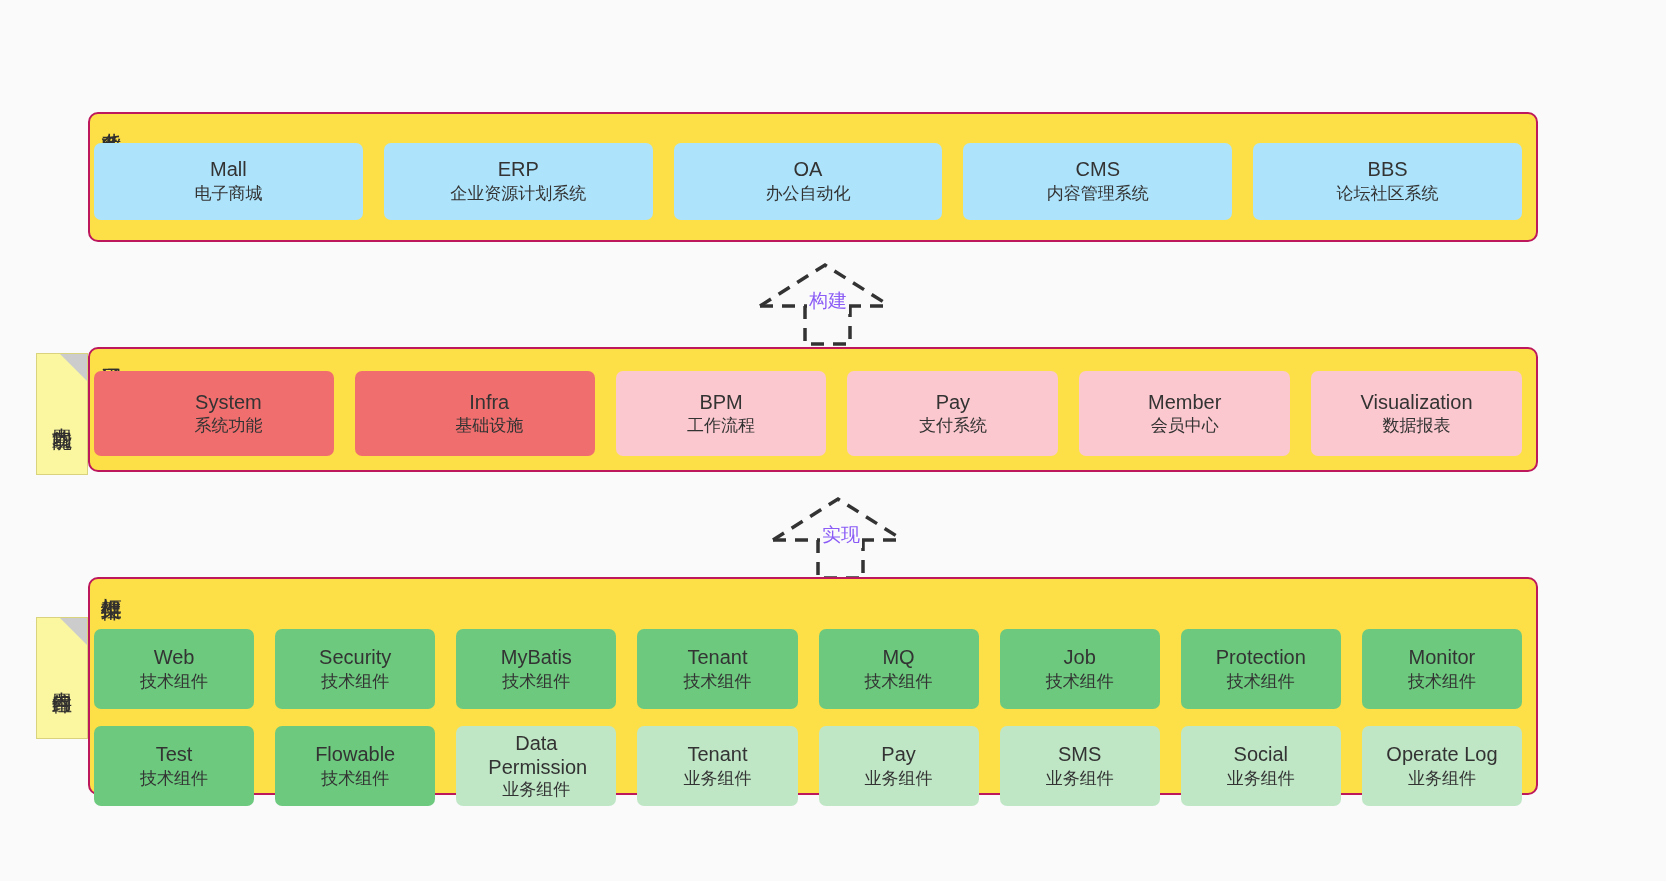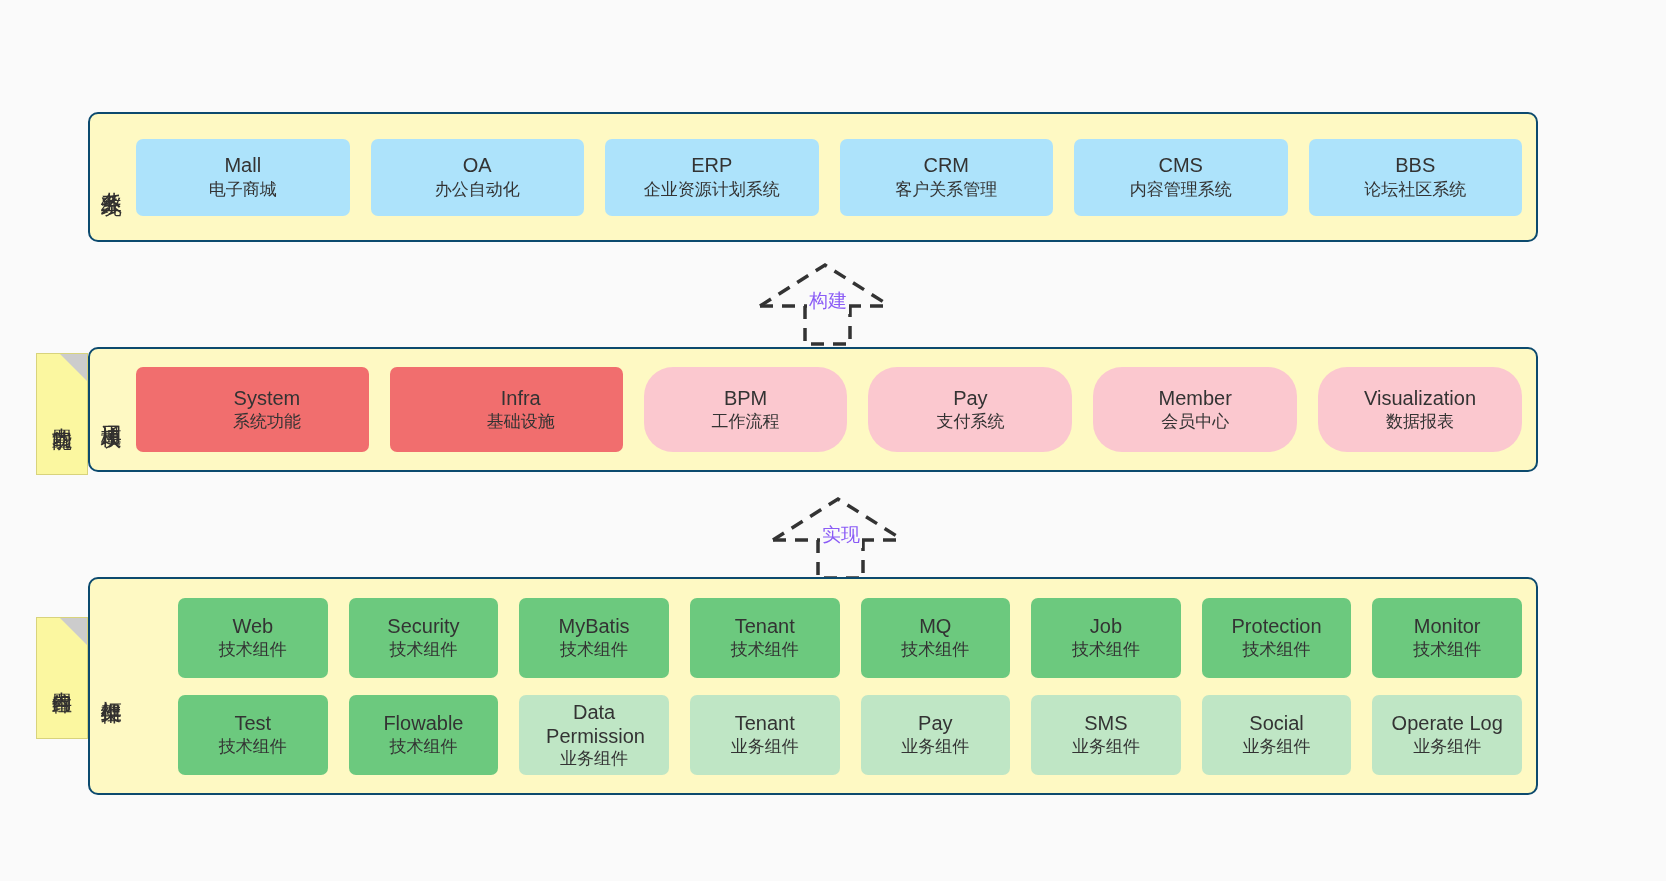--- a/index.html
+++ b/index.html
@@ -18,25 +18,26 @@
 
   #canvas {
     position: absolute;
     inset: 0;
   }
 
   
   .layer {
     position: absolute;
     box-sizing: border-box;
-    background: #fef9c3;
-    border: 2px solid #0c4a6e;
+    background: #fde047;
+    border: 2px solid #be185d;
     border-radius: 10px;
     display: flex;
     align-items: stretch;
+    flex-direction: column;
   }
   .layer-title {
     flex: 0 0 auto;
     width: 42px;
     display: flex;
     align-items: center;
     justify-content: center;
     font-size: 21px;
     line-height: 1.16;
     letter-spacing: 1px;
@@ -76,21 +77,21 @@
   }
   .card .name { font-size: 20px; }
   .card .sub  { font-size: 17px; }
 
   .h-biz   { height: 77px; }
   .h-mod   { height: 85px; }
   .h-comp  { height: 80px; }
 
   .c-blue       { background: #ade3fb; }
   .c-red        { background: #f16e6e; padding-left: 33px; }
-  .c-pink       { background: #fbc8cf; border-radius: 29px; }
+  .c-pink       { background: #fbc8cf; }
   .c-green      { background: #6cc97e; }
   .c-lightgreen { background: #bfe6c5; }
 
   
   .note {
     position: absolute;
     background: #fbf7a0;
     border: 1px solid #d8d37c;
     box-sizing: border-box;
     display: flex;
@@ -135,30 +136,26 @@
 
   <div class="layer" id="layer-business" style="left:88px; top:112px; width:1450px; height:130px;">
     <div class="layer-title">业务系统</div>
     <div class="layer-body">
       <div class="row">
         <div class="card h-biz c-blue">
           <span class="name">Mall</span>
           <span class="sub">电子商城</span>
         </div>
         <div class="card h-biz c-blue">
+          <span class="name">ERP</span>
+          <span class="sub">企业资源计划系统</span>
+        </div>
+        <div class="card h-biz c-blue">
           <span class="name">OA</span>
           <span class="sub">办公自动化</span>
-        </div>
-        <div class="card h-biz c-blue">
-          <span class="name">ERP</span>
-          <span class="sub">企业资源计划系统</span>
-        </div>
-        <div class="card h-biz c-blue">
-          <span class="name">CRM</span>
-          <span class="sub">客户关系管理</span>
         </div>
         <div class="card h-biz c-blue">
           <span class="name">CMS</span>
           <span class="sub">内容管理系统</span>
         </div>
         <div class="card h-biz c-blue">
           <span class="name">BBS</span>
           <span class="sub">论坛社区系统</span>
         </div>
       </div>

